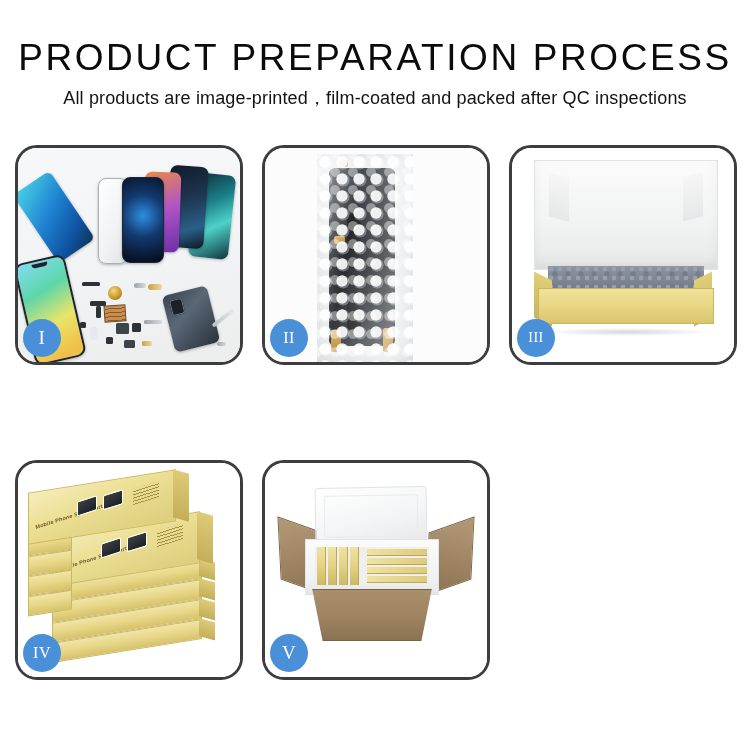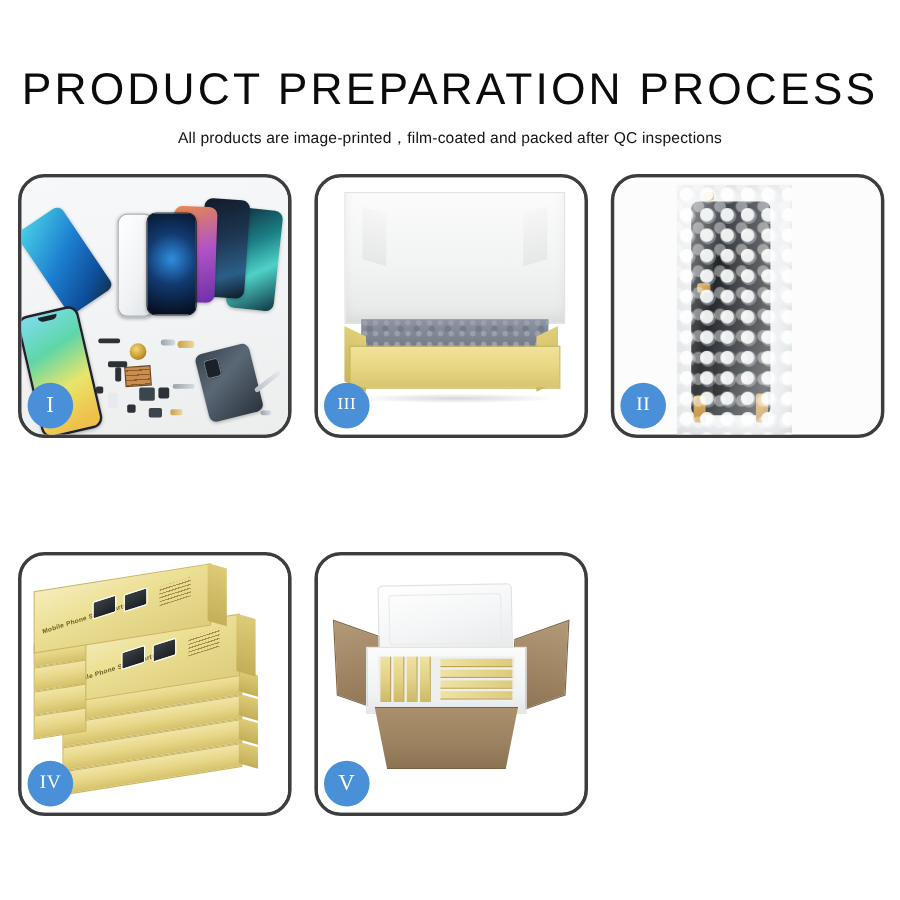--- a/index.html
+++ b/index.html
@@ -15,38 +15,38 @@
   .page {
     position: relative;
     width: 750px;
     height: 750px;
     background: #ffffff;
   }
 
   
   .header {
     position: absolute;
-    top: 53px;
+    top: 36px;
     left: 0;
     width: 750px;
     text-align: center;
   }
   .title {
     font-family: "Liberation Sans", sans-serif;
     font-size: 37px;
     font-weight: 400;
     letter-spacing: 2.6px;
     color: #0b0b0b;
     line-height: 44px;
     white-space: nowrap;
   }
   .subtitle {
     margin-top: 8px;
     font-family: "Liberation Sans", sans-serif;
-    font-size: 13px;
+    font-size: 18px;
     font-weight: 400;
     letter-spacing: 0.15px;
     color: #131313;
     line-height: 20px;
     white-space: nowrap;
   }
 
   
   .grid {
     position: absolute;
@@ -527,49 +527,49 @@
         <div class="part flat" style="left:106px;bottom:14px;width:11px;height:8px;"></div>
         <div class="part gold" style="left:124px;bottom:16px;width:10px;height:5px;"></div>
         <div class="part silver" style="right:14px;bottom:16px;width:9px;height:4px;border-radius:2px;"></div>
         <div class="part" style="left:62px;bottom:34px;width:6px;height:6px;"></div>
       </div>
       <div class="badge">I</div>
     </div>
 
     <div class="panel">
       <div class="panel-media">
-        <div class="p3-bg"></div>
-        <div class="b3-lid">
-          <div class="b3-lid-flapL"></div>
-          <div class="b3-lid-flapR"></div>
-        </div>
-        <div class="b3-foam"></div>
-        <div class="b3-tray-left"></div>
-        <div class="b3-tray-right"></div>
-        <div class="b3-tray-front"></div>
-        <div class="b3-shadow"></div>
-      </div>
-      <div class="badge xwide">III</div>
-    </div>
-
-    <div class="panel">
-      <div class="panel-media">
         <div class="p2-bg"></div>
         <div class="bubble-bag">
           <div class="bag-item"></div>
           <div class="bag-connector" style="left:22px;top:6px;width:9px;height:7px;"></div>
           <div class="bag-connector" style="left:17px;top:82px;width:11px;height:8px;"></div>
           <div class="bag-connector" style="left:14px;bottom:10px;width:10px;height:22px;"></div>
           <div class="bag-connector" style="right:20px;bottom:10px;width:10px;height:24px;"></div>
           <div class="bubbles"></div>
           <div class="bubbles2"></div>
           <div class="bag-sheen"></div>
         </div>
       </div>
       <div class="badge wide">II</div>
+    </div>
+
+    <div class="panel">
+      <div class="panel-media">
+        <div class="p3-bg"></div>
+        <div class="b3-lid">
+          <div class="b3-lid-flapL"></div>
+          <div class="b3-lid-flapR"></div>
+        </div>
+        <div class="b3-foam"></div>
+        <div class="b3-tray-left"></div>
+        <div class="b3-tray-right"></div>
+        <div class="b3-tray-front"></div>
+        <div class="b3-shadow"></div>
+      </div>
+      <div class="badge xwide">III</div>
     </div>
 
     <div class="panel">
       <div class="panel-media">
         <div class="p4-bg"></div>
         <div class="stack">
 
           <div class="sbox" style="left:34px;top:168px;">
               <div class="side"></div>
             </div>

